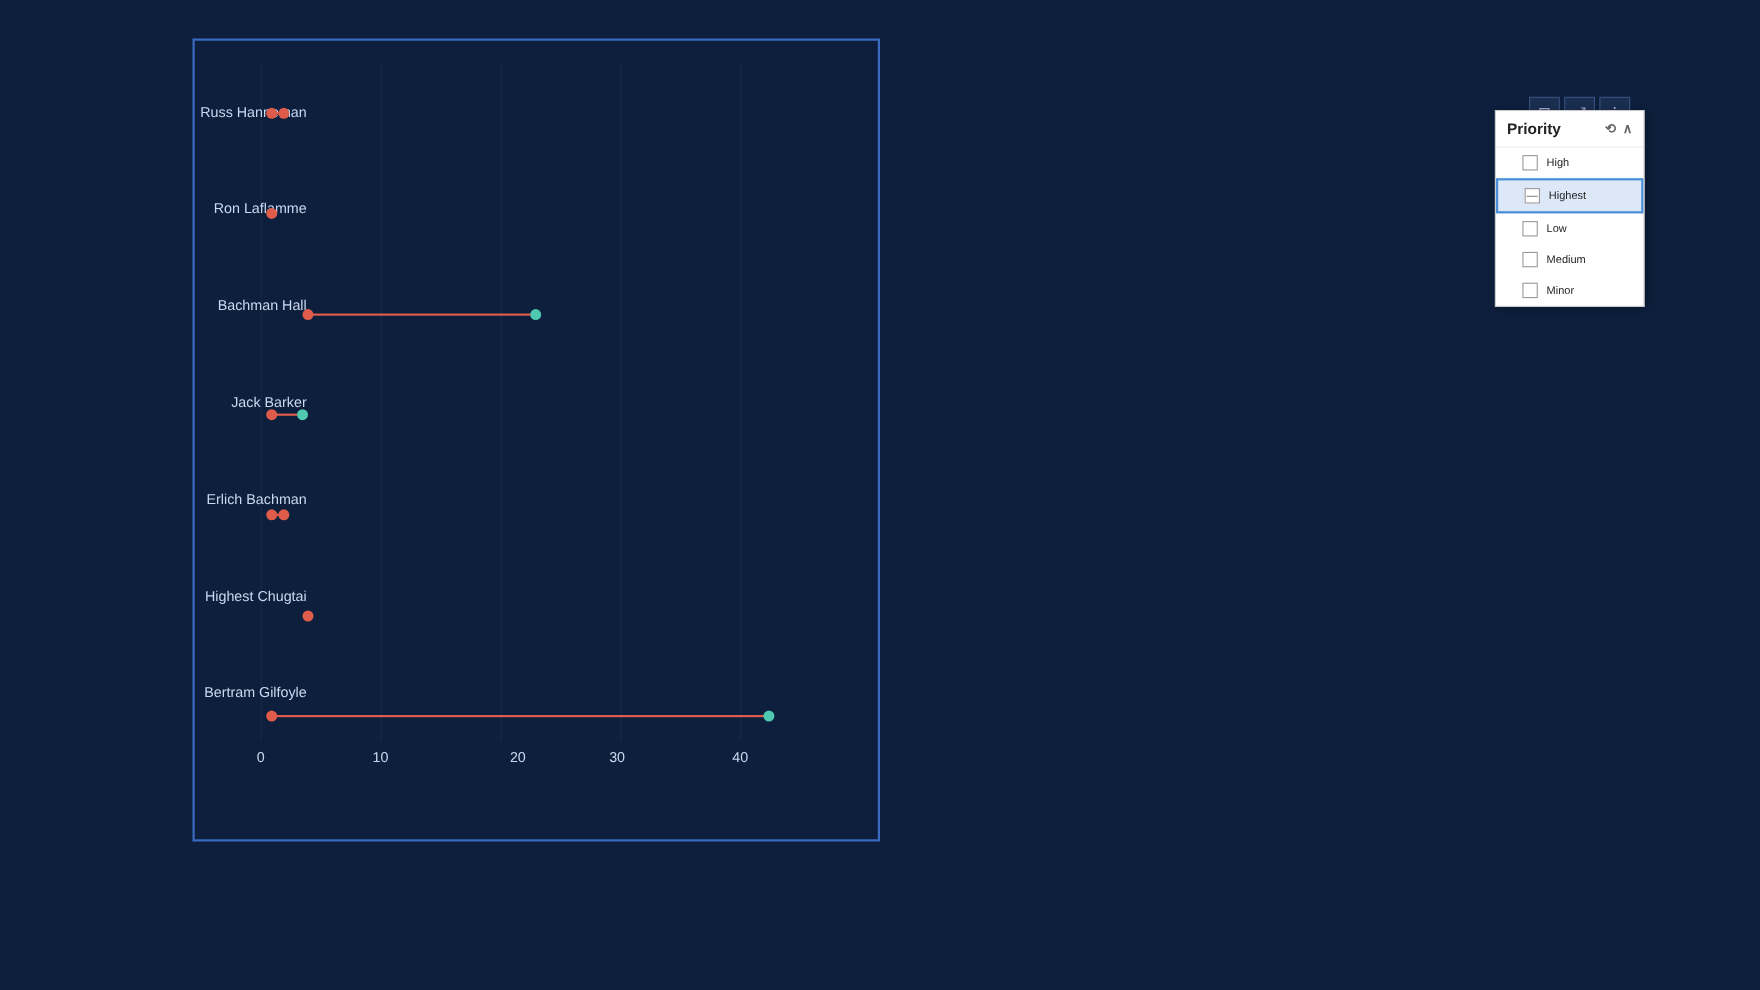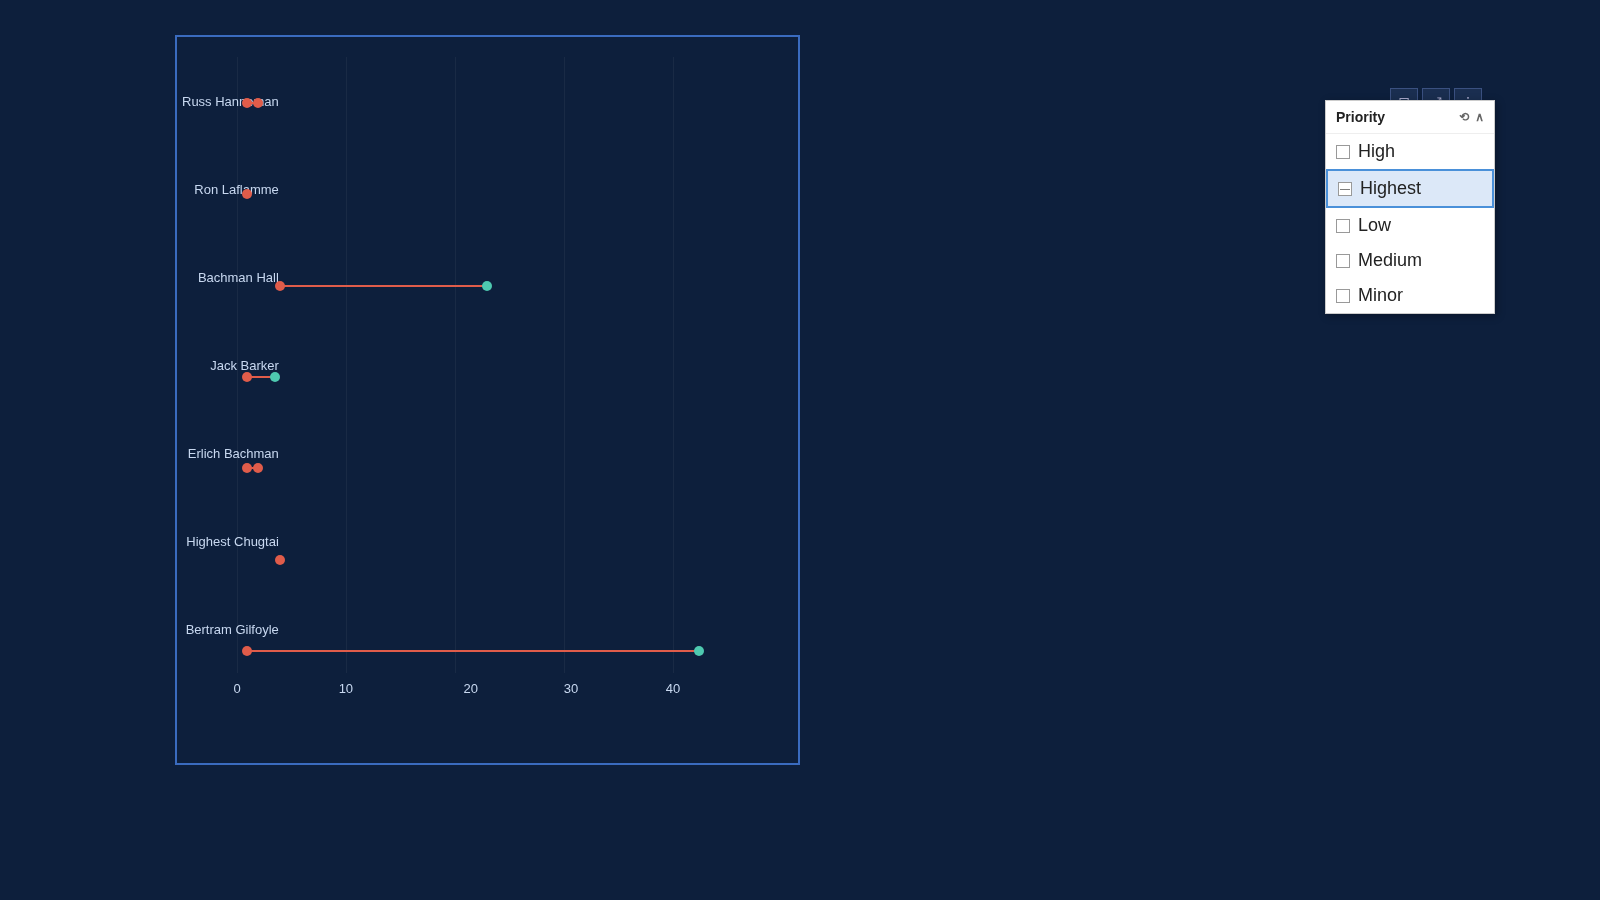--- a/index.html
+++ b/index.html
@@ -108,21 +108,21 @@
       height: 2px;
       top: 50%;
       transform: translateY(-50%);
     }
 
     
     .filter-panel {
       position: absolute;
       right: 105px;
       top: 100px;
-      width: 170px;
+      width: 136px;
       background: white;
       border: 1px solid #ccc;
       box-shadow: 2px 2px 8px rgba(0,0,0,0.3);
     }
 
     .filter-header {
       display: flex;
       justify-content: space-between;
       align-items: center;
       padding: 8px 10px;
@@ -136,22 +136,22 @@
       display: flex;
       gap: 6px;
       align-items: center;
       color: #666;
       font-size: 12px;
     }
 
     .filter-item {
       display: flex;
       align-items: center;
-      padding: 7px 10px;
-      font-size: 18px;
+      padding: 7px 24px;
+      font-size: 10px;
       color: #222;
       cursor: pointer;
       gap: 8px;
     }
 
     .filter-item.highlighted {
       background-color: #dce8f8;
       border: 2px solid #4a90d9;
     }
 
@@ -259,21 +259,21 @@
           <div class="dot dot-red" style="left: 5.44444px;"></div>
           <div class="dot dot-teal" style="left: 457.333px;"></div>
         </div>
       </div>
 
     <div class="x-axis">
 
     <span class="x-tick" style="left: 0px;">0</span>
         <span class="x-tick" style="left: 108.889px;">10</span>
         <span class="x-tick" style="left: 217.778px; margin-left: 16px;">20</span>
-        <span class="x-tick" style="left: 334px;">30</span>
+        <span class="x-tick" style="left: 324px;">30</span>
         <span class="x-tick" style="left: 436px;">40</span>
       </div>
   </div>
 </div>
 
 <div class="filter-panel">
   <div class="filter-header">
     <span>Priority</span>
     <div class="filter-header-icons">
       <span style="cursor:pointer;">⟲</span>

